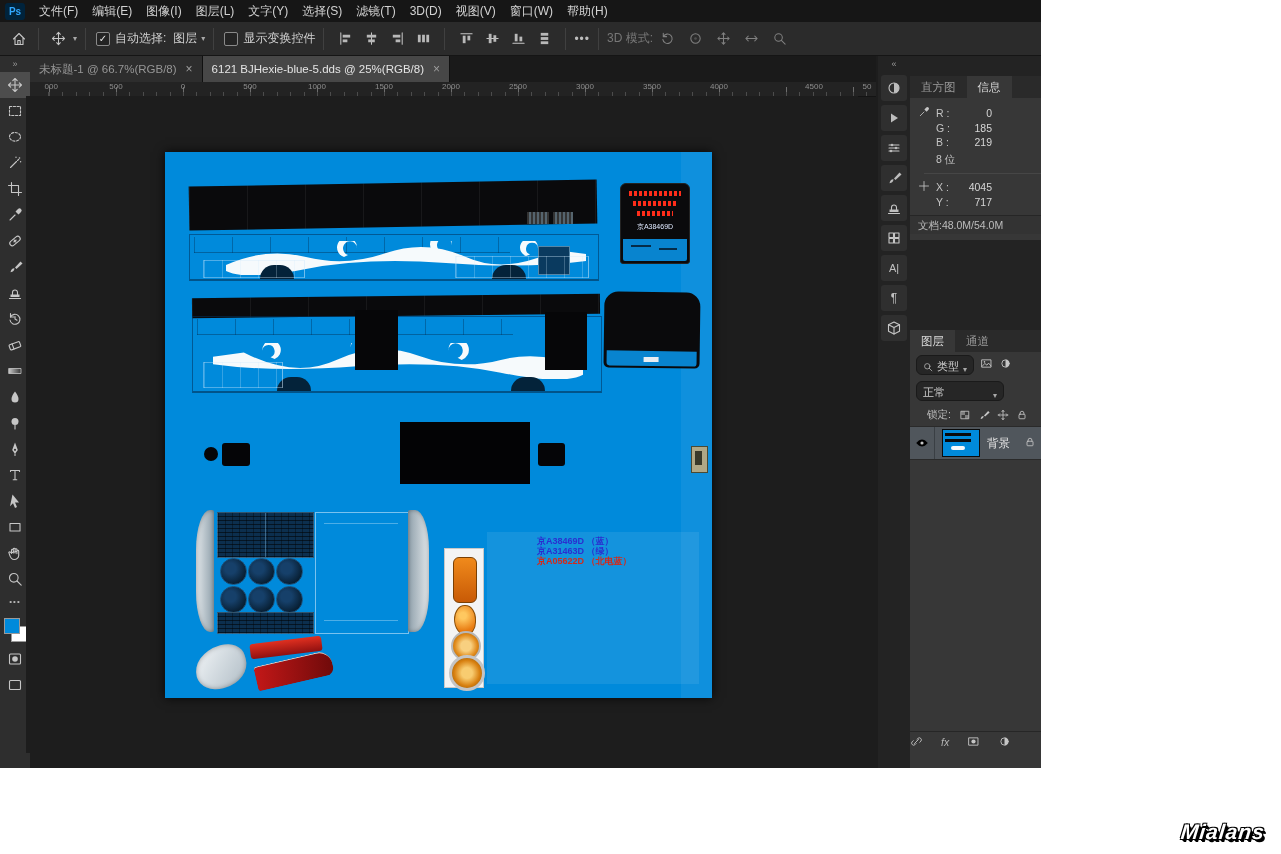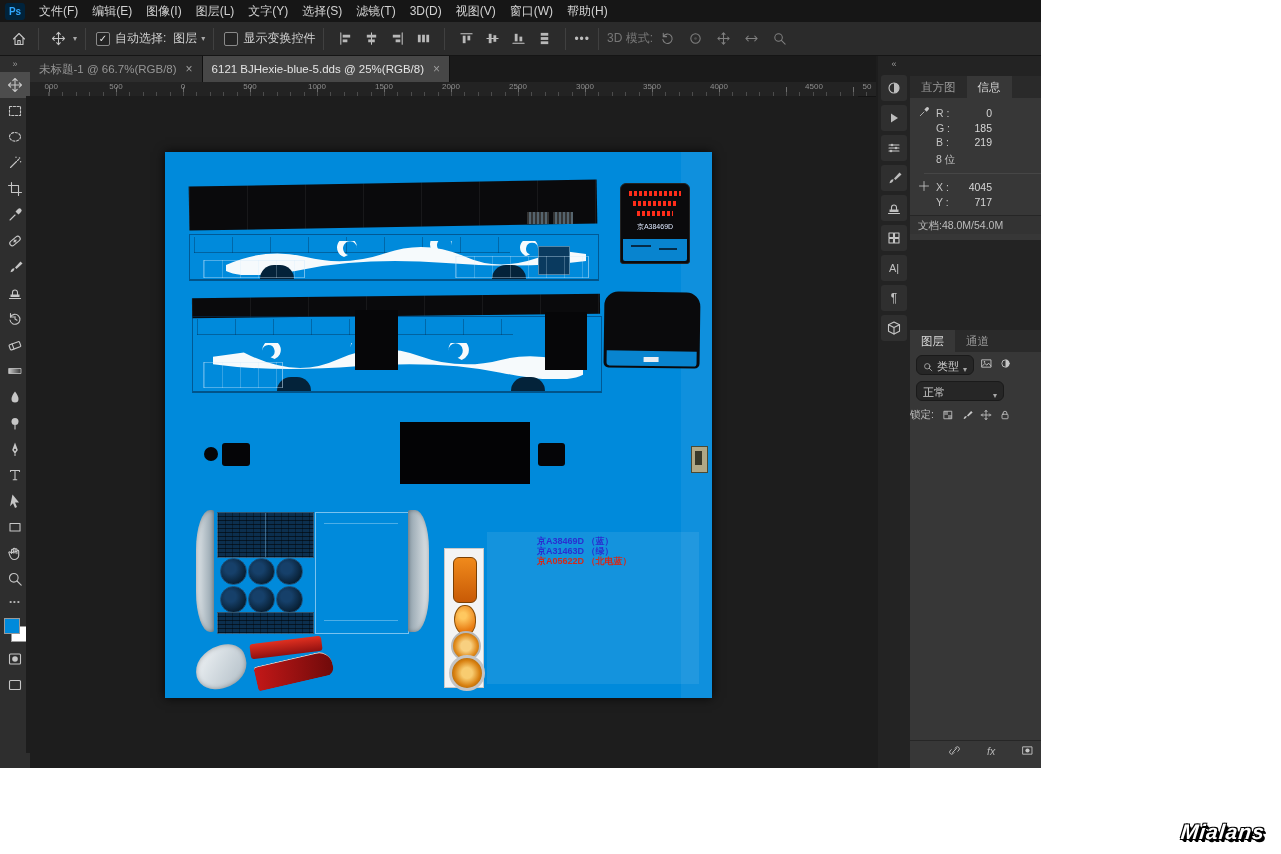--- a/index.html
+++ b/index.html
@@ -67,21 +67,21 @@
   .inf-lab{width:22px;text-align:left}
   .inf-val{width:34px;text-align:right;color:#d6d6d6}
   .inf-div{height:1px;background:#464646;margin:5px 6px}
   .docrow{height:18px;line-height:18px;border-top:1px solid #262626;font-size:10.5px;color:#bdbdbd;padding-left:8px;background:#333}
   .selbox{display:inline-flex;align-items:flex-end;background:#262626;border:1px solid #1a1a1a;border-radius:6px;height:18px;padding:0 6px;font-size:11px;color:#cfcfcf}
   .lockico{margin-right:7px;display:inline-flex}
   .layer-row{height:32px;background:#50565c;display:flex;align-items:center;border-top:1px solid #2a2a2a;border-bottom:1px solid #2a2a2a}
   .eyebox{width:24px;height:100%;display:flex;align-items:center;justify-content:center;border-right:1px solid #3a3f44}
   .lthumb{width:36px;height:26px;margin:0 7px;background:#008adb;border:1px solid #0b0b0b;position:relative;overflow:hidden}
   .lname{font-size:11.5px;color:#e3e3e3}
-  .lp-bottom{position:absolute;bottom:7px;left:0;width:150px;height:20px;background:#373737;border-top:1px solid #262626;display:flex;align-items:center;gap:26px;padding-left:38px;color:#b5b5b5;font-size:10px}
+  .lp-bottom{position:absolute;bottom:16px;left:0;width:150px;height:20px;background:#373737;border-top:1px solid #262626;display:flex;align-items:center;gap:18px;color:#b5b5b5;font-size:10px}
 
   
   .bluecv{position:absolute;left:139px;top:56px;width:547px;height:546px;background:#008adb;box-shadow:0 0 10px rgba(0,0,0,.8)}
   .cvel{position:absolute}
   .roof{background:#0a0a0c;background-image:repeating-linear-gradient(90deg,rgba(255,255,255,.06) 0 1px,transparent 1px 58px)}
   .busside{border:1px solid rgba(2,50,92,.55);border-bottom:2px solid rgba(2,40,72,.55)}
   .winband{position:absolute;left:4px;top:2px;right:88px;height:15px;border-bottom:1px solid rgba(2,50,92,.45);background-image:repeating-linear-gradient(90deg,rgba(2,50,92,.4) 0 1px,transparent 1px 38px)}
   .arch{position:absolute;bottom:0;width:34px;height:14px;background:#04233a;border-radius:17px 17px 0 0}
   .det{border:1px solid rgba(210,235,252,.38);background-image:repeating-linear-gradient(90deg,rgba(210,235,252,.25) 0 1px,transparent 1px 18px)}
   .mesh{background-color:#0c2f4e;background-image:repeating-linear-gradient(0deg,rgba(0,0,0,.55) 0 1px,transparent 1px 4px),repeating-linear-gradient(90deg,rgba(0,0,0,.35) 0 1px,transparent 1px 7px);border:1px solid rgba(120,180,220,.4)}
@@ -646,21 +646,21 @@
               <circle cx="8" cy="8" r="4.5"></circle>
               <path d="M8 3.5a4.5 4.5 0 0 1 0 9z" fill="#c6c6c6" stroke="none"></path>
             </svg></span>
       </div>
       <div style="display:flex;align-items:center;height:26px;padding-left:6px">
         <span class="selbox" style="width:74px;justify-content:space-between">
           <span>正常</span>
           <span class="caret">▾</span>
         </span>
       </div>
-      <div style="display:flex;align-items:center;height:22px;padding-left:0;font-size:10.5px;color:#bdbdbd">
+      <div style="display:flex;align-items:center;height:22px;padding-left:17px;font-size:10.5px;color:#bdbdbd">
         <span style="margin-right:8px">锁定:</span>
         <span class="mini lockico">
             <svg width="12" height="12" viewBox="0 0 16 16">
               <rect x="3" y="3" width="10" height="10"></rect>
               <path d="M3 3h5v5H3zM8 8h5v5H8z" fill="#c6c6c6" stroke="none" opacity=".5"></path>
             </svg>
           </span>
         <span class="mini lockico">
             <svg width="12" height="12" viewBox="0 0 16 16">
               <path d="M13.5 2.5l-5.5 6 1.5 1.5 6-5.5z" fill="#c6c6c6" stroke="none"></path>
@@ -672,20 +672,38 @@
               <path d="M8 2v12M2 8h12M8 2l-1.6 1.6M8 2l1.6 1.6M2 8l1.6-1.6M2 8l1.6 1.6M14 8l-1.6-1.6M14 8l-1.6 1.6M8 14l-1.6-1.6M8 14l1.6-1.6"></path>
             </svg>
           </span>
         <span class="mini lockico">
             <svg width="12" height="12" viewBox="0 0 16 16">
               <rect x="4" y="7" width="8" height="6" rx="1"></rect>
               <path d="M5.5 7V5.5a2.5 2.5 0 0 1 5 0V7"></path>
             </svg>
           </span>
       </div>
+      <div class="layer-row">
+        <span class="eyebox">
+          <svg width="14" height="14" viewBox="0 0 16 16">
+              <path d="M1.5 8S4.5 4 8 4s6.5 4 6.5 4-3 4-6.5 4S1.5 8 1.5 8z"></path>
+              <circle cx="8" cy="8" r="1.8" fill="#c6c6c6" stroke="none"></circle>
+            </svg>
+        </span>
+        <span class="lthumb">
+          <span style="position:absolute;left:2px;top:3px;width:26px;height:3px;background:#0a0a0c"></span>
+          <span style="position:absolute;left:2px;top:9px;width:26px;height:3px;background:#0a0a0c"></span>
+          <span style="position:absolute;left:8px;top:16px;width:14px;height:4px;background:#f6fafc;border-radius:2px"></span>
+        </span>
+        <span class="lname">背景</span>
+        <span class="mini" style="margin-left:14px"><svg width="12" height="12" viewBox="0 0 16 16">
+              <rect x="4" y="7" width="8" height="6" rx="1"></rect>
+              <path d="M5.5 7V5.5a2.5 2.5 0 0 1 5 0V7"></path>
+            </svg></span>
+      </div>
       <div class="lp-bottom">
         <span class="mini"><svg width="13" height="13" viewBox="0 0 16 16">
               <path d="M5.5 10.5l5-5M4 7L2.5 8.5a2.5 2.5 0 0 0 3.5 3.5L7.5 10.5M12 9l1.5-1.5a2.5 2.5 0 0 0-3.5-3.5L8.5 5.5"></path>
             </svg></span>
         <span style="font-size:10.5px;font-style:italic">fx</span>
         <span class="mini"><svg width="13" height="13" viewBox="0 0 16 16">
               <rect x="2.5" y="3.5" width="11" height="9"></rect>
               <circle cx="8" cy="8" r="2.6" fill="#c6c6c6" stroke="none"></circle>
             </svg></span>
         <span class="mini"><svg width="13" height="13" viewBox="0 0 16 16">

